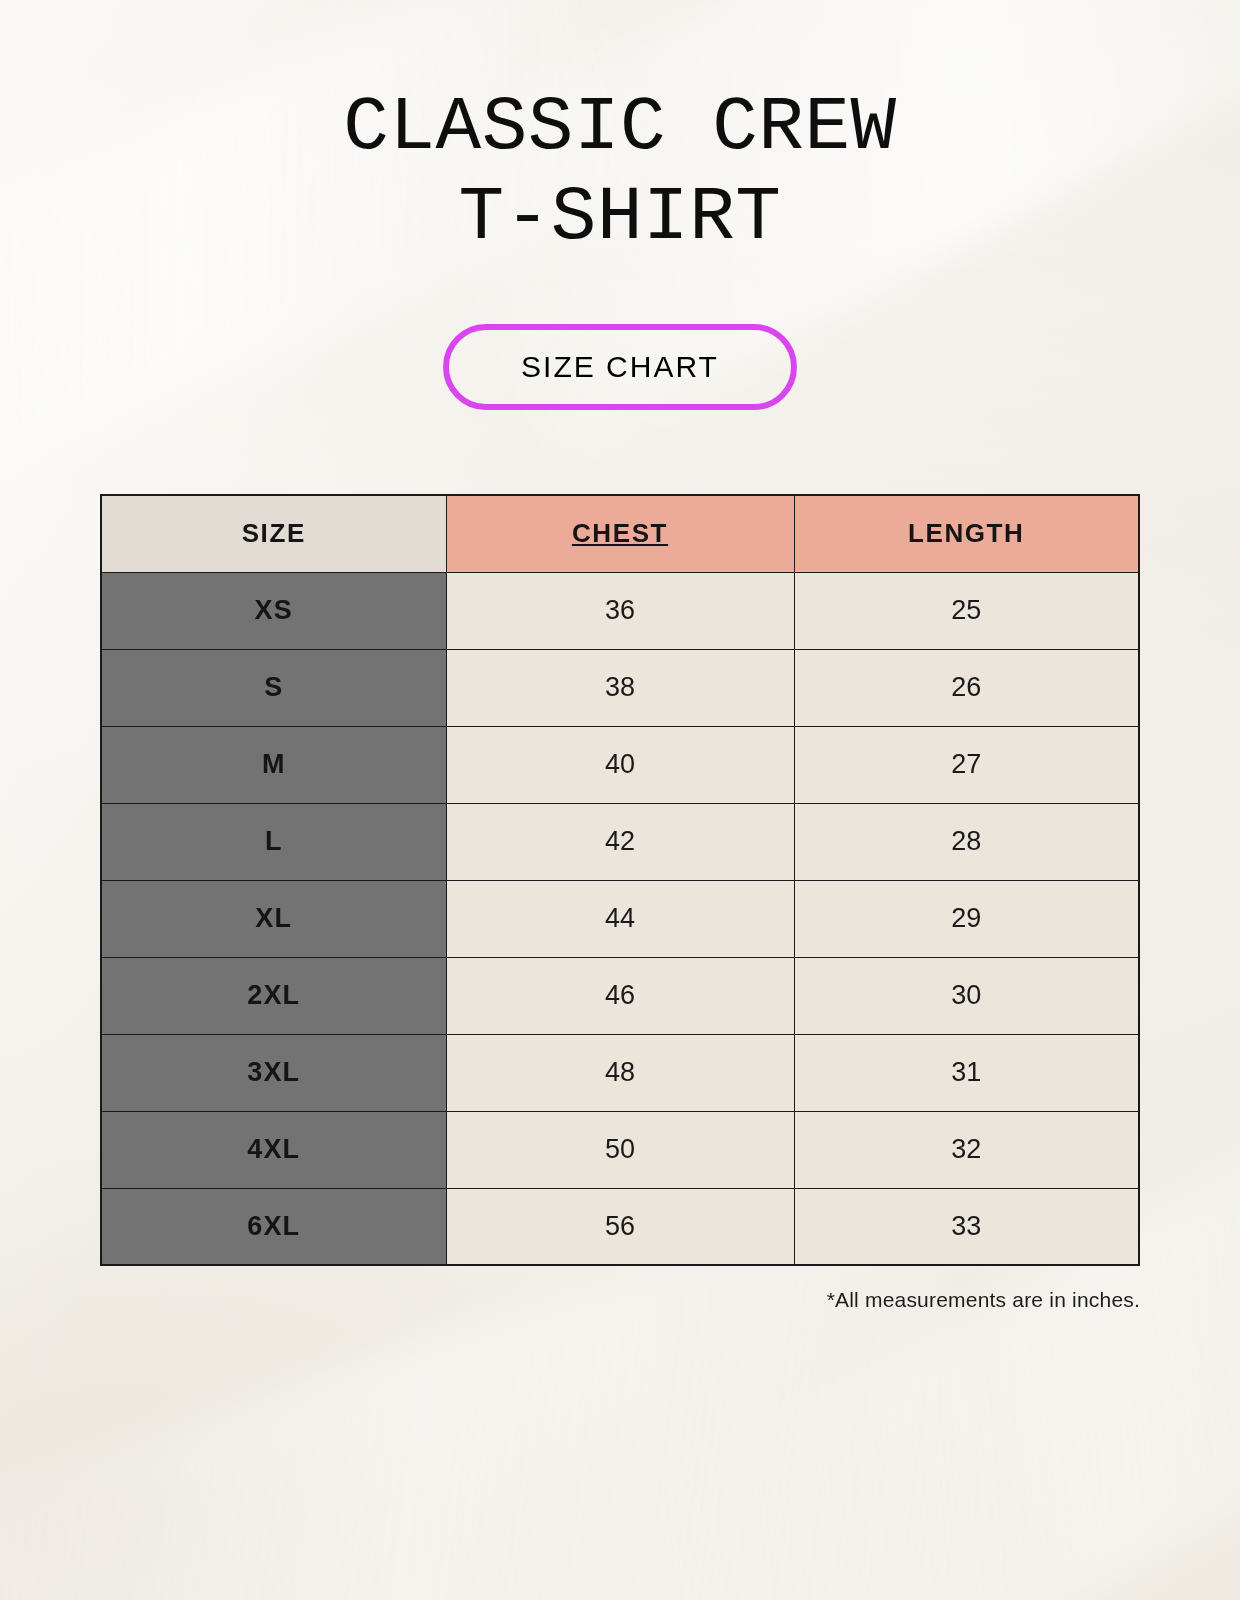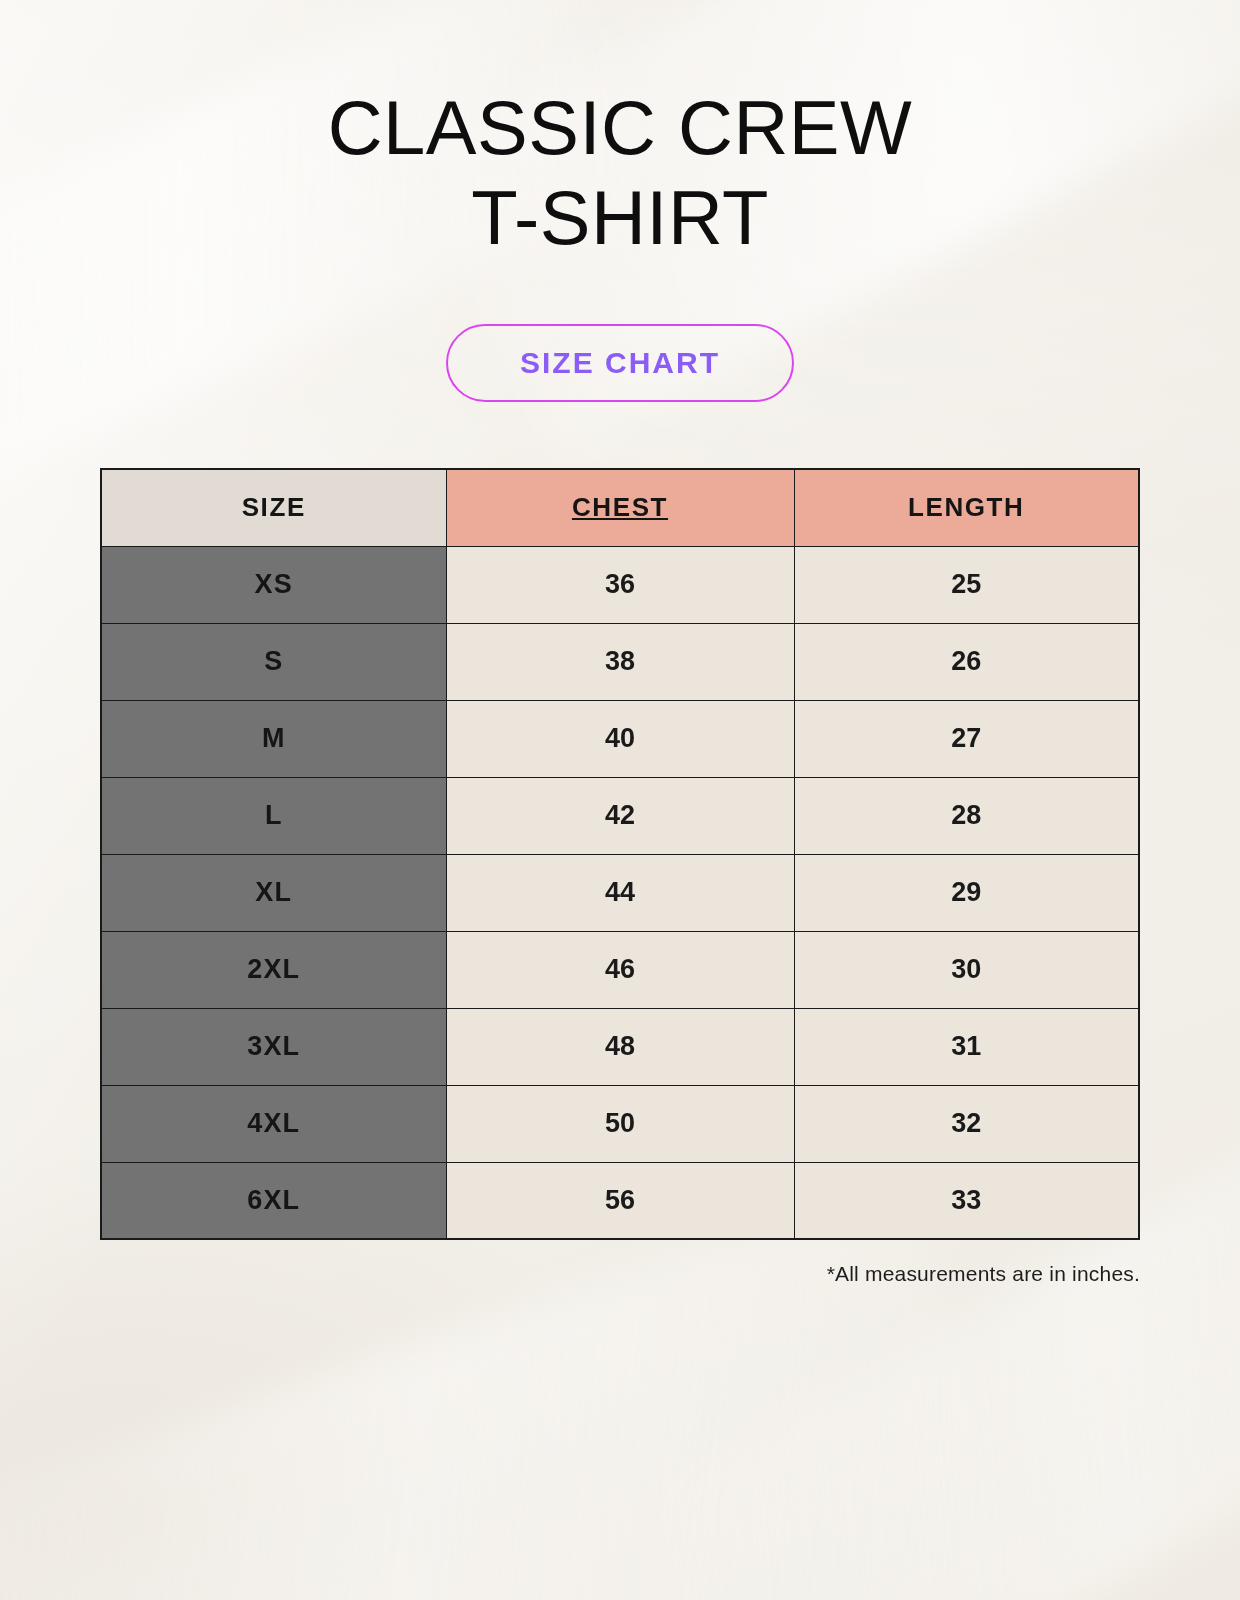--- a/index.html
+++ b/index.html
@@ -48,42 +48,42 @@
 
   .title {
     margin: 0;
     padding-top: 88px;
     text-align: center;
     font-size: 76px;
     line-height: 1.06;
     letter-spacing: 0.5px;
     font-weight: 400;
     color: #0e0e0e;
-    font-family: Liberation Sans, sans-serif;
+    font-family: Liberation Mono, monospace;
   }
   .title .line2 { display: block; margin-top: 9px; }
 
   .pill-wrap {
     display: flex;
     justify-content: center;
     margin-top: 66px;
   }
   .pill {
-    border: 2px solid #d946ef;
+    border: 6px solid #d946ef;
     border-radius: 999px;
     padding: 20px 72px;
     font-size: 30px;
-    font-weight: 700;
+    font-weight: 400;
     letter-spacing: 2px;
-    color: #8b5cf6;
+    color: #000000;
     background: transparent;
   }
 
   .table-wrap {
-    margin-top: 66px;
+    margin-top: 84px;
   }
   table.size-table {
     width: 1040px;
     border-collapse: collapse;
     table-layout: fixed;
     border: 2px solid #1a1a1a;
   }
   table.size-table col.c1 { width: 345px; }
   table.size-table col.c2 { width: 348px; }
   table.size-table col.c3 { width: 345px; }
@@ -109,21 +109,21 @@
   tbody td.size-cell {
     background: #737373;
     font-size: 27px;
     font-weight: 700;
     letter-spacing: 1.2px;
     color: #151515;
   }
   tbody td.val-cell {
     background: #ebe5dc;
     font-size: 27px;
-    font-weight: 700;
+    font-weight: 400;
     color: #1a1a1a;
   }
 
   .footnote {
     width: 1040px;
     text-align: right;
     margin-top: 22px;
     font-size: 21px;
     font-weight: 400;
     color: #1d1d1d;

